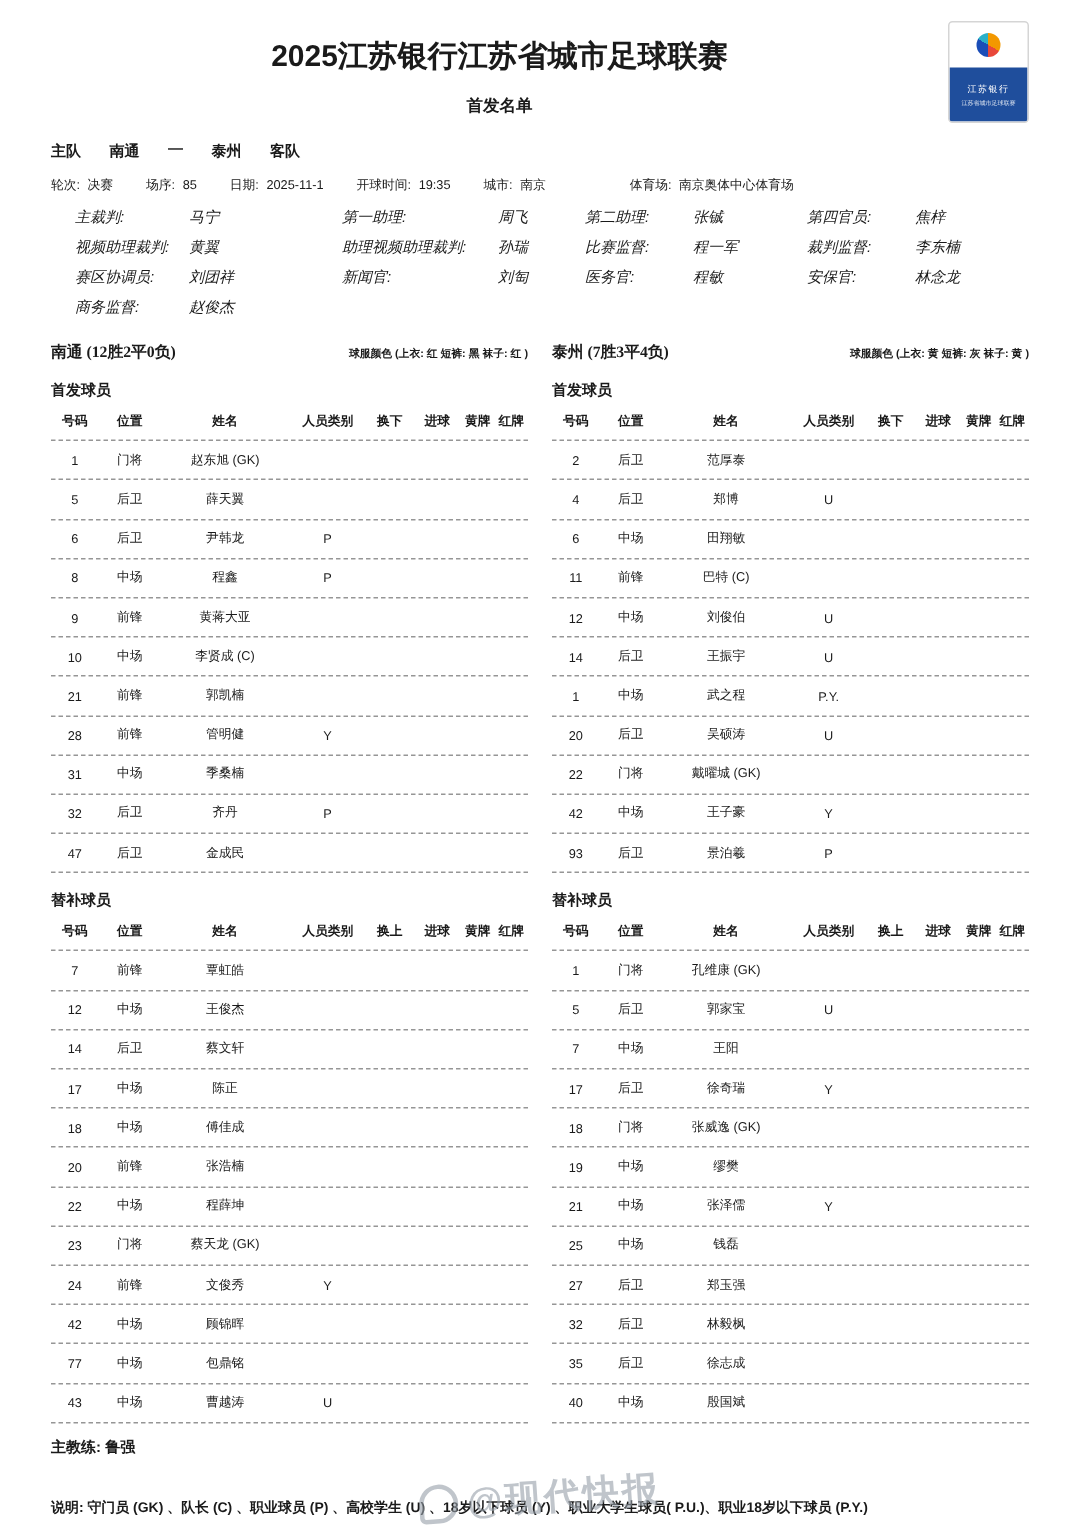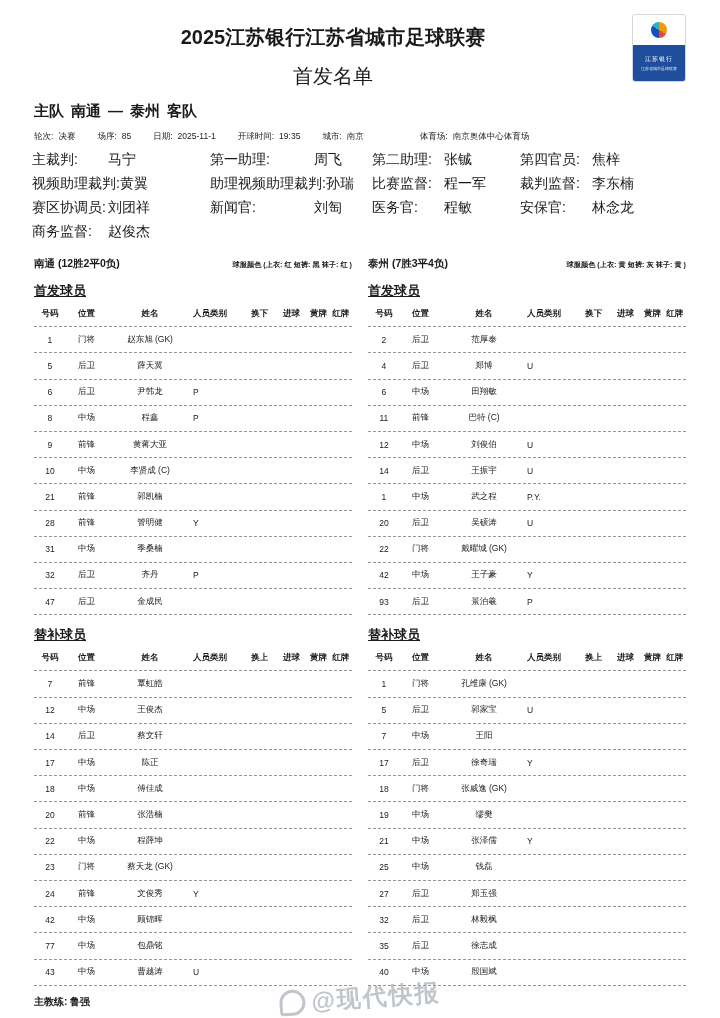--- a/index.html
+++ b/index.html
@@ -4,50 +4,50 @@
 <style>
   html,body{margin:0;padding:0;background:#e9e9e9;}
   .page{position:relative;width:720px;height:1018px;margin:0 auto;background:#fff;
         font-family:"Liberation Sans",sans-serif;color:#1a1a1a;overflow:hidden;}
   
   .hdr{display:flex;align-items:flex-start;padding:14px 34px 0;}
   .jscl{width:74px;text-align:center;}
   .jscl-txt{font-size:13px;font-weight:bold;color:#1a4db8;letter-spacing:1px;margin-top:1px;}
   .titles{flex:1;text-align:center;}
   .t1{font-size:20px;font-weight:bold;margin:10px 0 12px;}
-  .t2{font-size:20px;font-weight:normal;margin:0;}
+  .t2{font-size:11px;font-weight:bold;margin:0;}
   .badge{width:52px;height:66px;border:1px solid #d5d5d5;border-radius:3px;overflow:hidden;
          display:flex;flex-direction:column;align-items:center;background:#fff;}
   .badge-top{height:30px;display:flex;align-items:center;justify-content:center;}
   .swirl{width:16px;height:16px;border-radius:50%;
          background:conic-gradient(#f39800 0 120deg,#e8483a 120deg 180deg,#1a4db8 180deg 300deg,#2bb0c8 300deg 360deg);}
   .badge-bot{flex:1;width:100%;background:#1f4e9c;color:#fff;display:flex;flex-direction:column;
              align-items:center;justify-content:center;gap:2px;}
   .badge-cn{font-size:6px;letter-spacing:1px;}
   .badge-sub{font-size:4px;opacity:.85;}
   
-  .teamsline{padding:0 34px;margin-top:12px;font-size:15px;font-weight:bold;display:flex;gap:7px;}
+  .teamsline{padding:0 34px;margin-top:12px;font-size:10px;font-weight:bold;display:flex;gap:19px;}
   .infoline{padding:0 34px;margin-top:10px;font-size:8.5px;display:flex;}
   .iv{display:flex;gap:5px;margin-right:22px;white-space:nowrap;}
   .iv:last-child{margin-right:0;margin-left:34px;}
   
-  .officials{padding:0 32px;margin-top:8px;display:grid;grid-template-columns:178px 162px 148px 1fr;
-             row-gap:6px;font-size:14px;}
+  .officials{padding:0 50px;margin-top:8px;display:grid;grid-template-columns:178px 162px 148px 1fr;
+             row-gap:6px;font-size:10px;font-style:italic;}
   .olabel{display:inline-block;}
   .c0 .olabel{min-width:76px;} .c1 .olabel{min-width:104px;} .c2 .olabel{min-width:72px;} .c3 .olabel{min-width:72px;}
   
   .teamarea{padding:0 34px;margin-top:16px;display:grid;grid-template-columns:1fr 1fr;column-gap:16px;}
   .team-head{display:flex;justify-content:space-between;align-items:baseline;}
-  .tname{font-size:10.5px;font-weight:bold;white-space:nowrap;}
+  .tname{font-size:10.5px;font-weight:bold;white-space:nowrap;font-family:Liberation Serif, serif;}
   .tkit{font-size:7.2px;font-weight:bold;white-space:nowrap;}
-  .sec-label{font-size:13px;font-weight:bold;margin:11px 0 1px;text-decoration:underline;}
+  .sec-label{font-size:10px;font-weight:bold;margin:11px 0 1px;}
   .prow{display:flex;align-items:center;border-bottom:1px dashed #969696;padding:6.6px 0;font-size:8.5px;}
   .phead{font-weight:bold;}
   .c-no{width:10%;text-align:center;} .c-pos{width:13%;text-align:center;}
-  .c-name{width:27%;text-align:center;} .c-cat{width:16%;}
+  .c-name{width:27%;text-align:center;} .c-cat{width:16%;text-align:center;}
   .c-s{width:10%;text-align:center;} .c-g{width:10%;text-align:center;}
   .c-y{width:7%;text-align:center;} .c-r{width:7%;text-align:center;}
   .coach{margin-top:9px;font-size:10px;font-weight:bold;}
   
   .legend{padding:0 34px;margin-top:27px;font-size:9.3px;font-weight:bold;}
   
   .wm{position:absolute;bottom:4px;left:50%;transform:translateX(-50%) rotate(-4deg);
       font-size:24px;font-weight:bold;color:#97a0aa;opacity:.6;letter-spacing:2px;display:flex;
       align-items:center;gap:6px;white-space:nowrap;}
   .wm-icon{width:20px;height:20px;border:3px solid #97a0aa;border-radius:50% 50% 50% 4px;}

